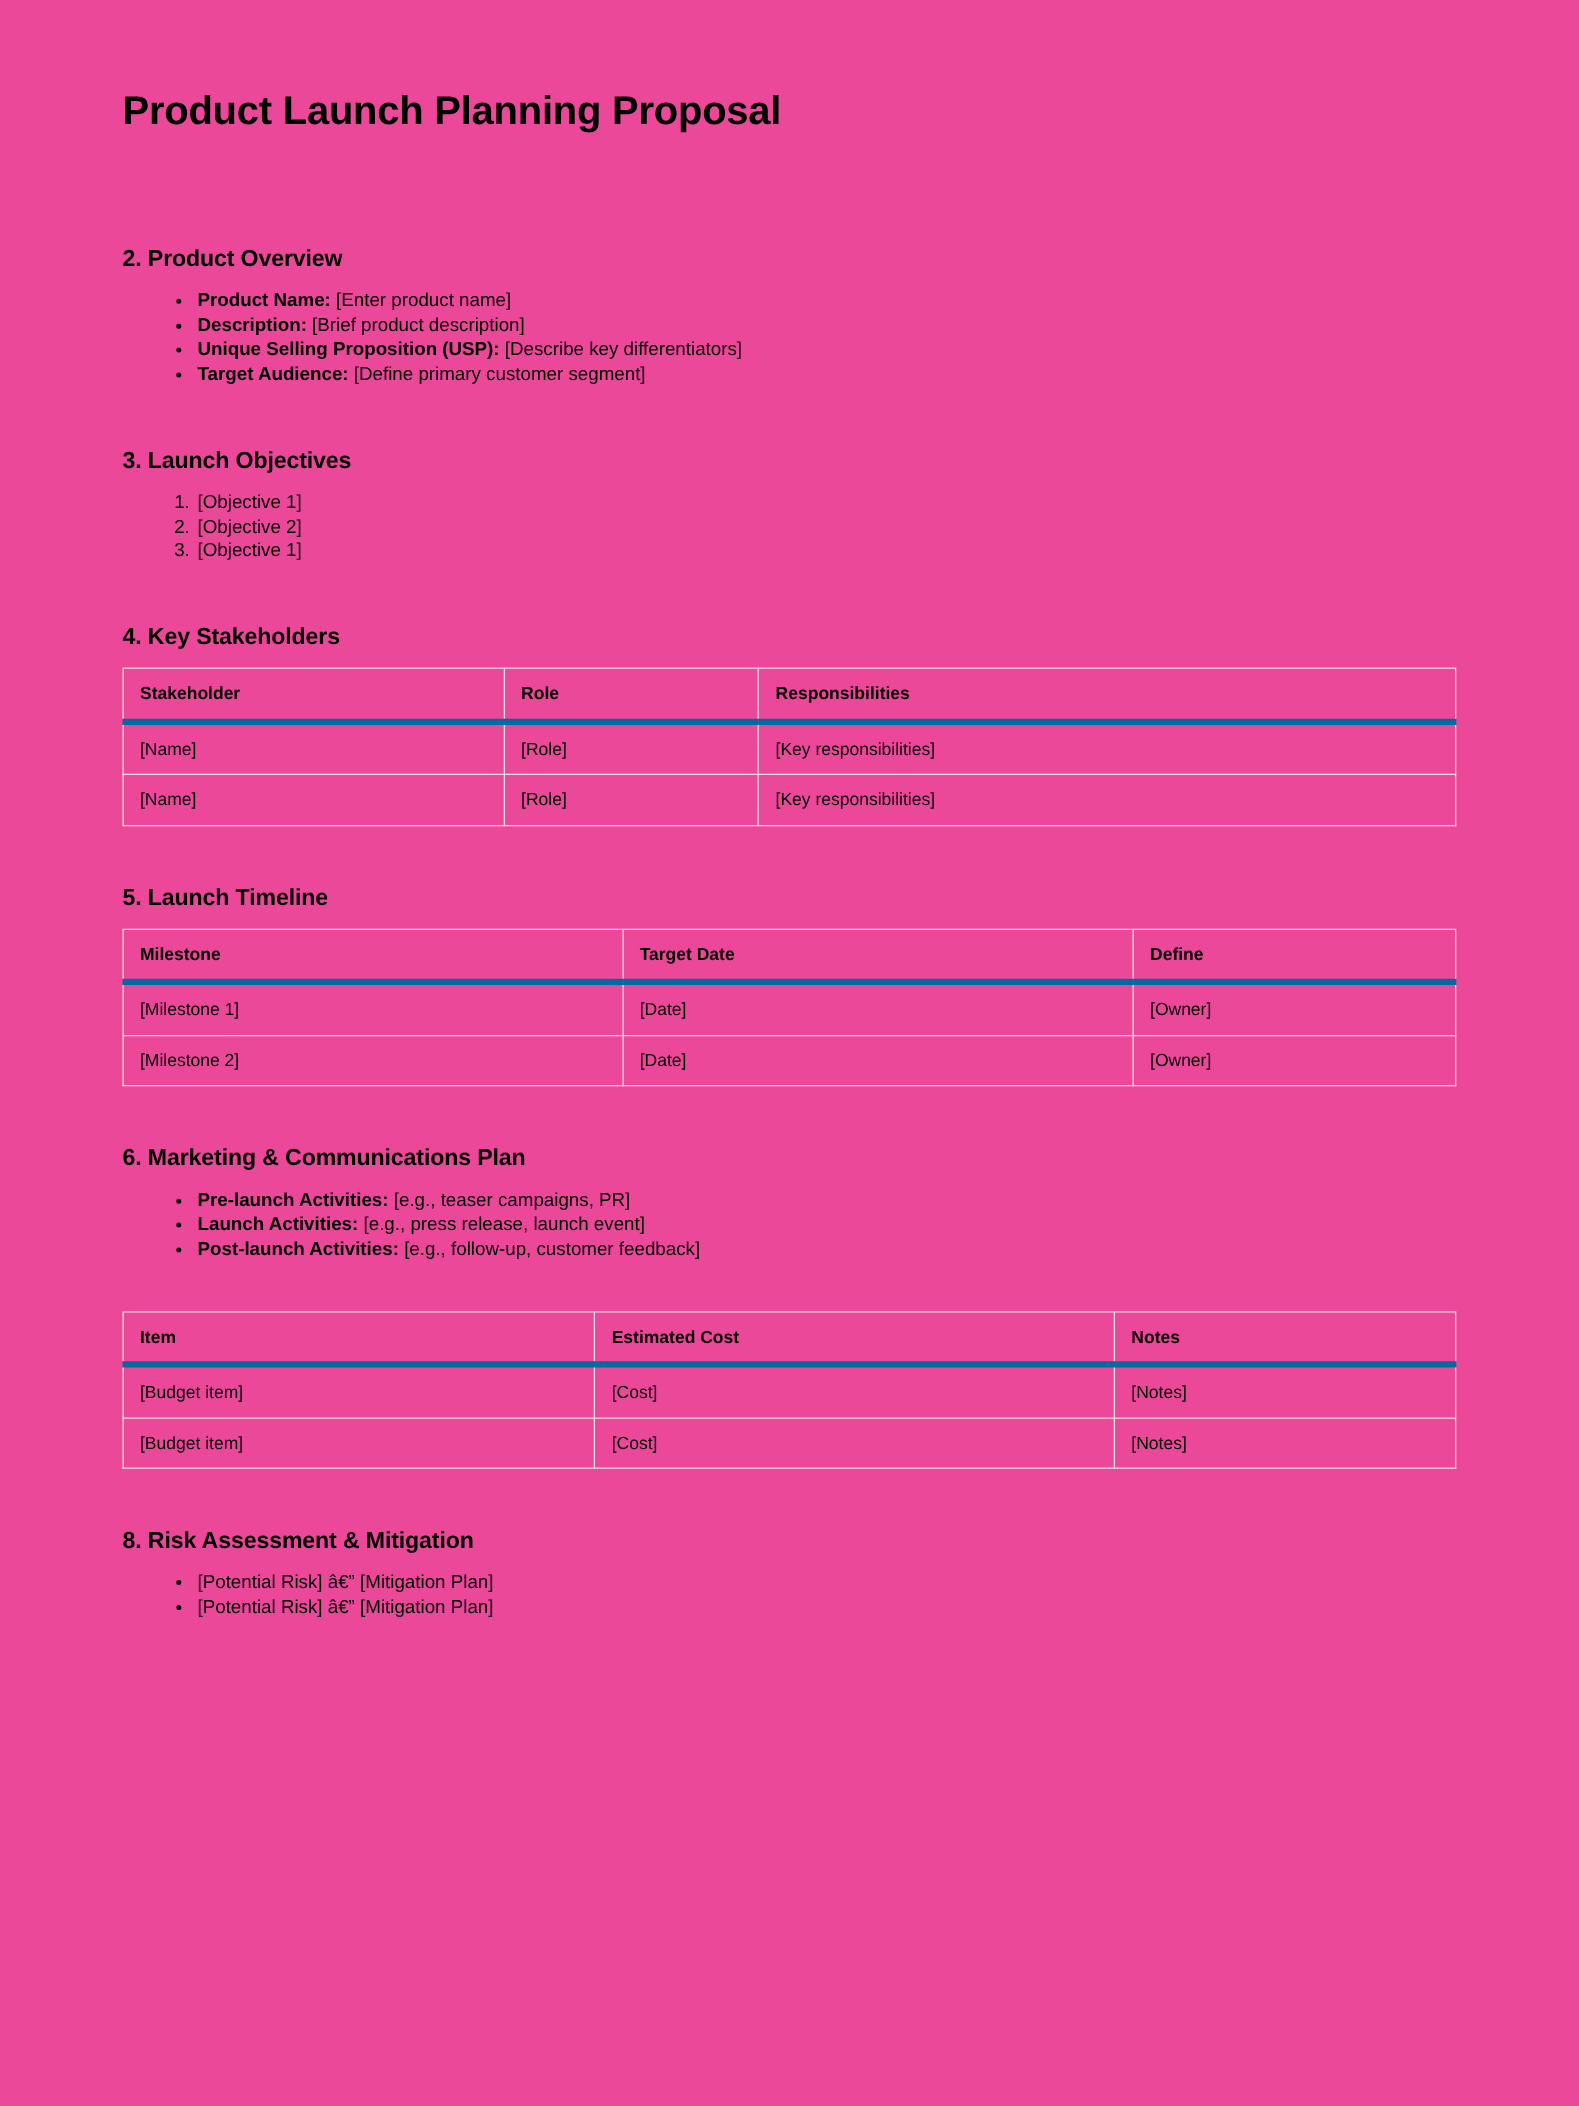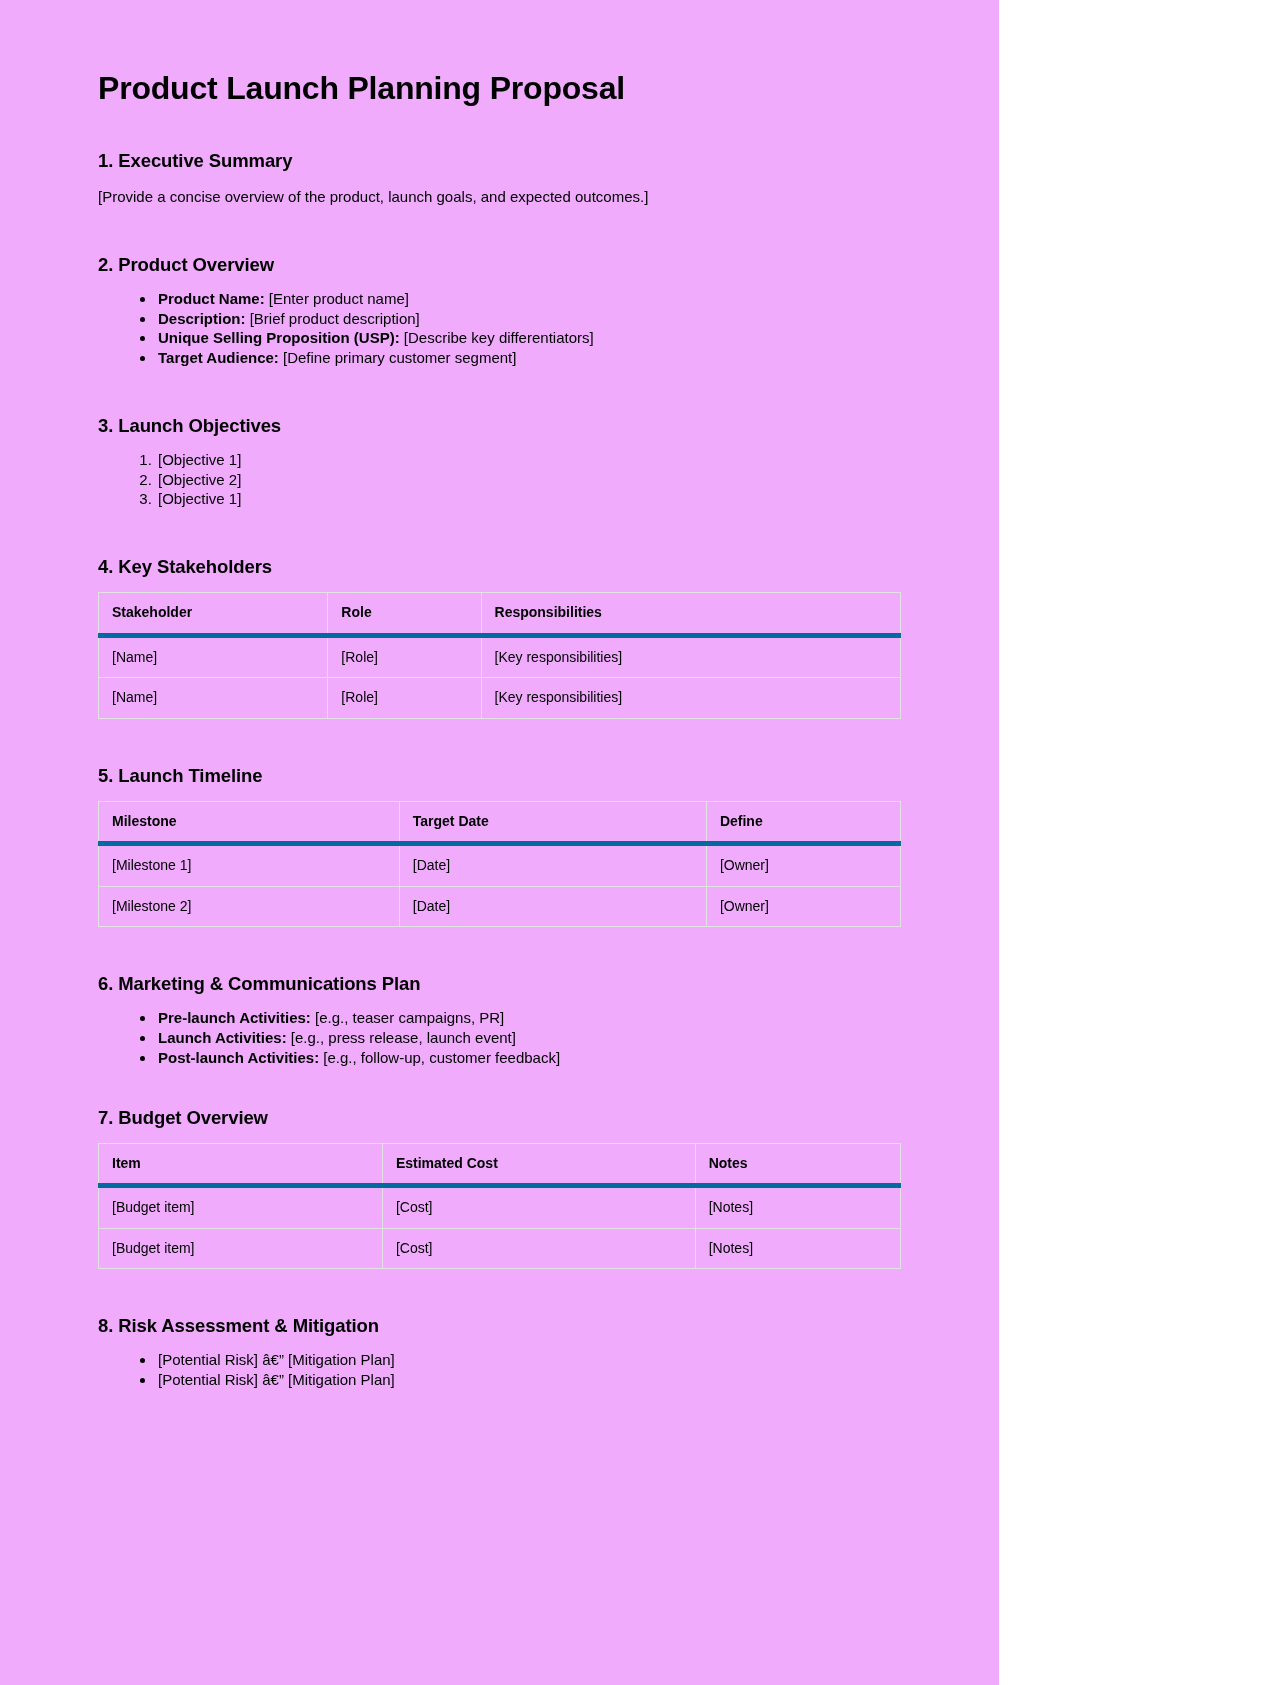--- a/index.html
+++ b/index.html
@@ -9,25 +9,25 @@
     background: #ffffff;
   }
   body {
     width: 1263px;
     min-height: 1685px;
     font-family: "Liberation Sans", sans-serif;
     color: #000000;
     -webkit-font-smoothing: antialiased;
   }
   .page {
-    width: 999px;
+    width: 1263px;
     min-height: 1685px;
     box-sizing: border-box;
     padding: 70px 98px 60px 98px;
-    background: #f0abfc;
+    background: #ec4899;
   }
   .doc-title {
     font-size: 32px;
     font-weight: bold;
     line-height: 1.18;
     margin: 0 0 42px 0;
     letter-spacing: -0.2px;
   }
   h2.section-heading {
     font-size: 18.5px;
@@ -112,24 +112,20 @@
   .tbl-budget col.c2 { width: 39.0%; }
   .tbl-budget col.c3 { width: 25.6%; }
 </style>
 </head>
 <body>
 
 <div class="page">
 
   <h1 class="doc-title">Product Launch Planning Proposal</h1>
 
-  <div class="section">
-    <h2 class="section-heading">1. Executive Summary</h2>
-    <p class="body-text">[Provide a concise overview of the product, launch goals, and expected outcomes.]</p>
-  </div>
   <div class="gap-lg"></div>
 
   <div class="section">
     <h2 class="section-heading">2. Product Overview</h2>
     <ul class="doc-list">
       <li>
         <span class="lbl">Product Name:</span>
         <span>[Enter product name]</span>
       </li>
       <li>
@@ -233,21 +229,20 @@
       </li>
       <li>
         <span class="lbl">Post-launch Activities:</span>
         <span>[e.g., follow-up, customer feedback]</span>
       </li>
     </ul>
   </div>
   <div class="gap-md"></div>
 
   <div class="section">
-    <h2 class="section-heading">7. Budget Overview</h2>
     <table class="doc-table tbl-budget">
       <colgroup>
           <col class="c1">
           <col class="c2">
           <col class="c3">
         </colgroup>
       <thead>
         <tr>
           <th>Item</th>
           <th>Estimated Cost</th>

